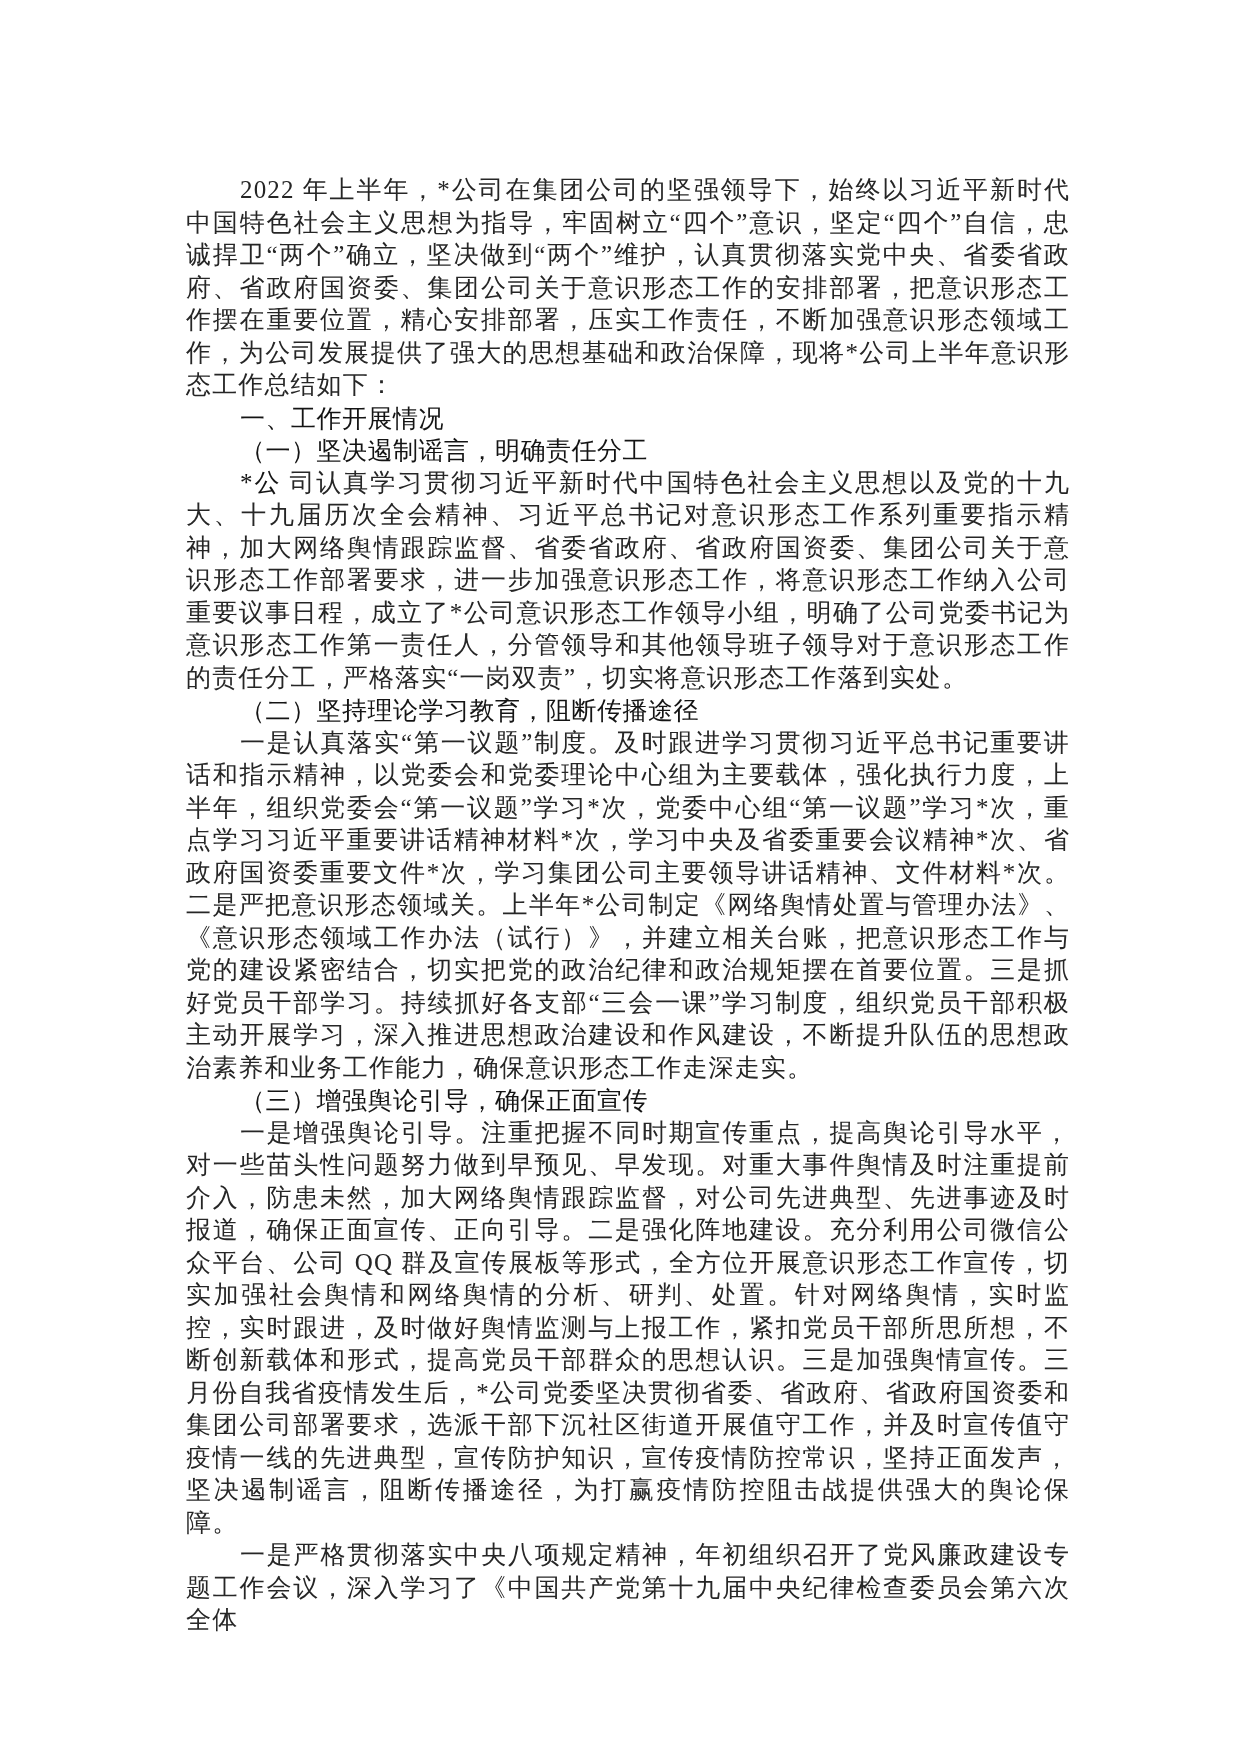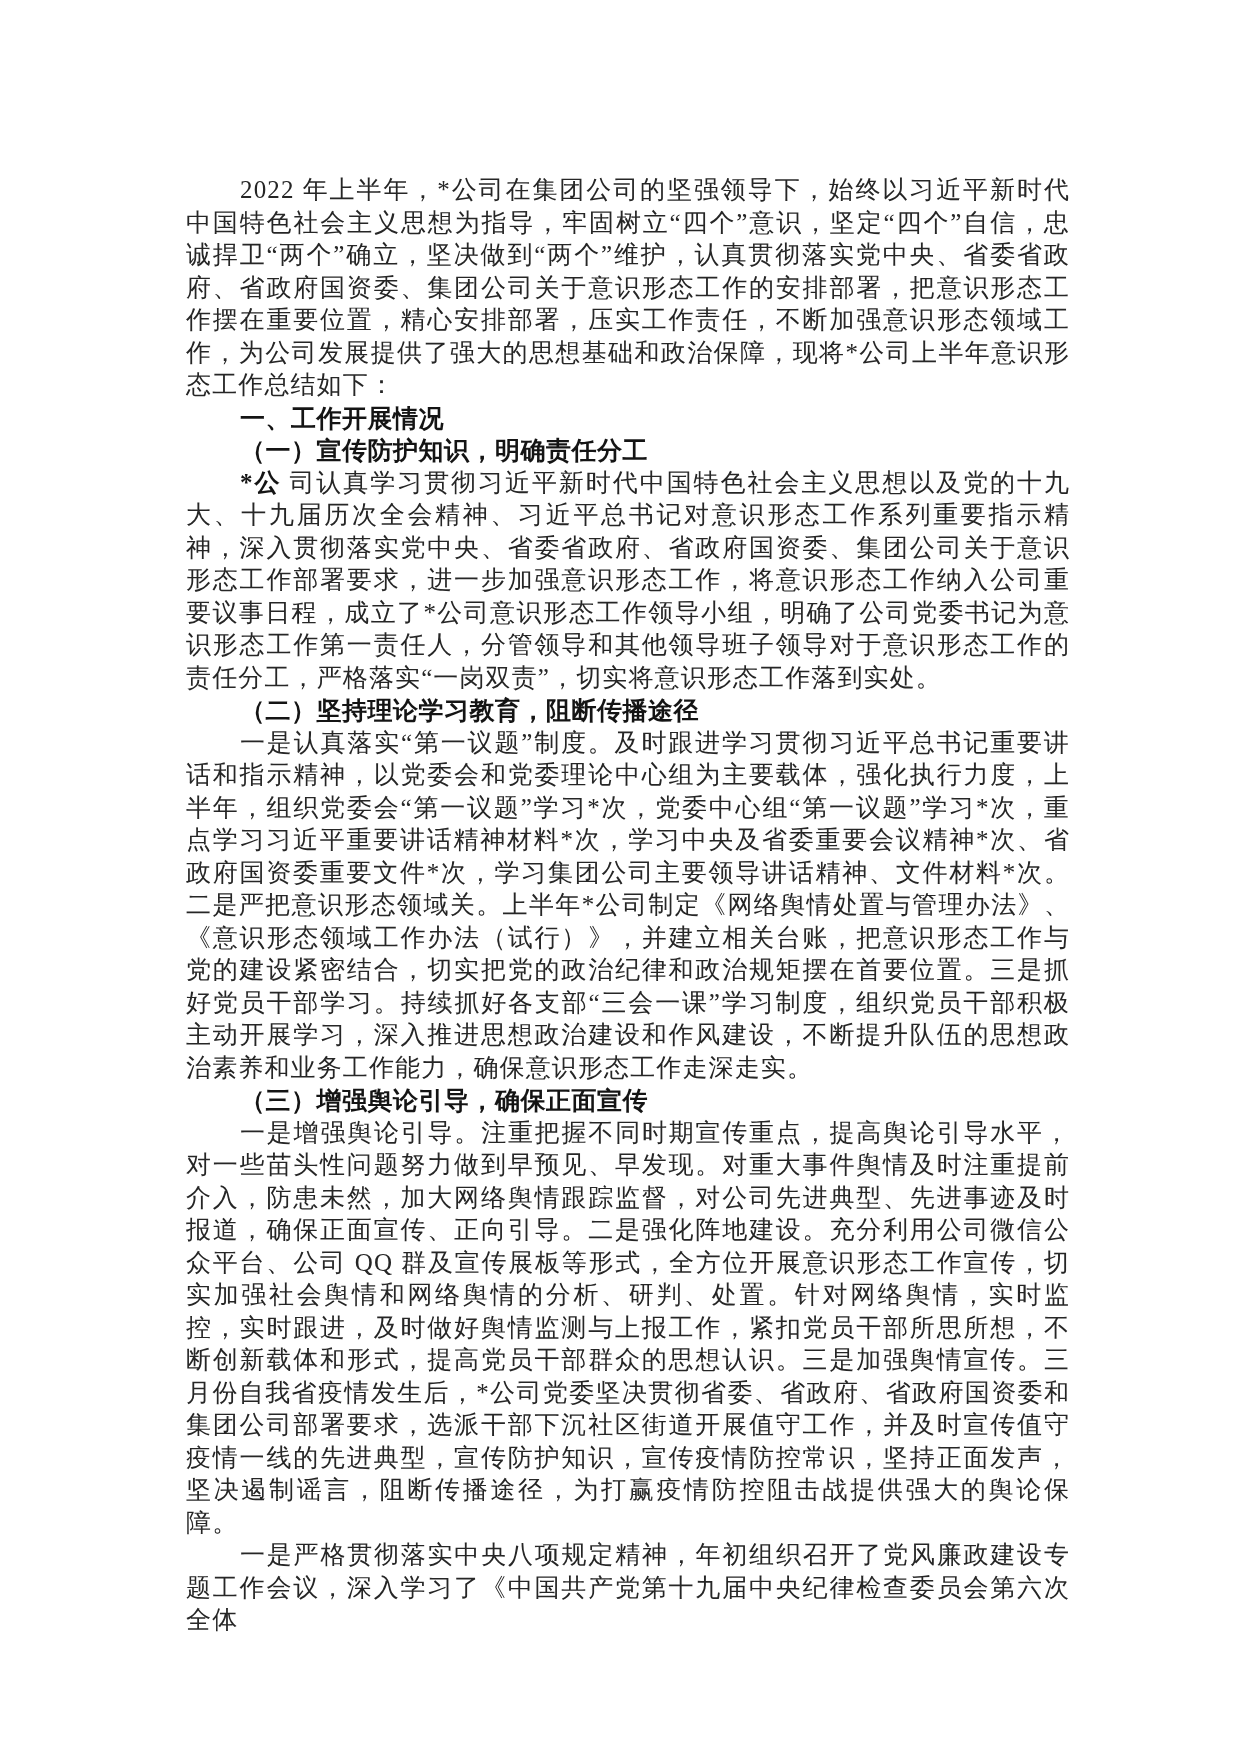--- a/index.html
+++ b/index.html
@@ -25,30 +25,30 @@
     word-break: break-all;
   }
   .content p { margin: 0; text-indent: 2em; }
   .para-body { font-weight: 400; }
   .para-heading-1, .para-heading-2 {
     font-weight: 700;
     color: #141414;
     font-family: "Liberation Sans", "DejaVu Sans", sans-serif;
     letter-spacing: 0.02em;
   }
-  .run-bold { font-weight: 700; color: #141414; }
+  .run-bold { font-weight: 400; color: #141414; }
 </style>
 </head>
 <body>
 
 <div class="page">
   <div class="content" id="doc-content">
       <p class="para-body"><span>2022 年上半年，*公司在集团公司的坚强领导下，始终以习近平新时代中国特色社会主义思想为指导，牢固树立“四个”意识，坚定“四个”自信，忠诚捍卫“两个”确立，坚决做到“两个”维护，认真贯彻落实党中央、省委省政府、省政府国资委、集团公司关于意识形态工作的安排部署，把意识形态工作摆在重要位置，精心安排部署，压实工作责任，不断加强意识形态领域工作，为公司发展提供了强大的思想基础和政治保障，现将*公司上半年意识形态工作总结如下：</span></p>
       <p class="para-heading-1"><span class="run-bold">一、工作开展情况</span></p>
-      <p class="para-heading-2"><span class="run-bold">（一）宣传防护知识，明确责任分工</span></p>
-      <p class="para-body"><span class="run-bold">*公</span><span>司认真学习贯彻习近平新时代中国特色社会主义思想以及党的十九大、十九届历次全会精神、习近平总书记对意识形态工作系列重要指示精神，深入贯彻落实党中央、省委省政府、省政府国资委、集团公司关于意识形态工作部署要求，进一步加强意识形态工作，将意识形态工作纳入公司重要议事日程，成立了*公司意识形态工作领导小组，明确了公司党委书记为意识形态工作第一责任人，分管领导和其他领导班子领导对于意识形态工作的责任分工，严格落实“一岗双责”，切实将意识形态工作落到实处。</span></p>
+      <p class="para-heading-2"><span class="run-bold">（一）坚决遏制谣言，明确责任分工</span></p>
+      <p class="para-body"><span class="run-bold">*公</span><span>司认真学习贯彻习近平新时代中国特色社会主义思想以及党的十九大、十九届历次全会精神、习近平总书记对意识形态工作系列重要指示精神，加大网络舆情跟踪监督、省委省政府、省政府国资委、集团公司关于意识形态工作部署要求，进一步加强意识形态工作，将意识形态工作纳入公司重要议事日程，成立了*公司意识形态工作领导小组，明确了公司党委书记为意识形态工作第一责任人，分管领导和其他领导班子领导对于意识形态工作的责任分工，严格落实“一岗双责”，切实将意识形态工作落到实处。</span></p>
       <p class="para-heading-2"><span class="run-bold">（二）坚持理论学习教育，阻断传播途径</span></p>
       <p class="para-body"><span>一是认真落实“第一议题”制度。及时跟进学习贯彻习近平总书记重要讲话和指示精神，以党委会和党委理论中心组为主要载体，强化执行力度，上半年，组织党委会“第一议题”学习*次，党委中心组“第一议题”学习*次，重点学习习近平重要讲话精神材料*次，学习中央及省委重要会议精神*次、省政府国资委重要文件*次，学习集团公司主要领导讲话精神、文件材料*次。二是严把意识形态领域关。上半年*公司制定《网络舆情处置与管理办法》、《意识形态领域工作办法（试行）》，并建立相关台账，把意识形态工作与党的建设紧密结合，切实把党的政治纪律和政治规矩摆在首要位置。三是抓好党员干部学习。持续抓好各支部“三会一课”学习制度，组织党员干部积极主动开展学习，深入推进思想政治建设和作风建设，不断提升队伍的思想政治素养和业务工作能力，确保意识形态工作走深走实。</span></p>
       <p class="para-heading-2"><span class="run-bold">（三）增强舆论引导，确保正面宣传</span></p>
       <p class="para-body"><span>一是增强舆论引导。注重把握不同时期宣传重点，提高舆论引导水平，对一些苗头性问题努力做到早预见、早发现。对重大事件舆情及时注重提前介入，防患未然，加大网络舆情跟踪监督，对公司先进典型、先进事迹及时报道，确保正面宣传、正向引导。二是强化阵地建设。充分利用公司微信公众平台、公司 QQ 群及宣传展板等形式，全方位开展意识形态工作宣传，切实加强社会舆情和网络舆情的分析、研判、处置。针对网络舆情，实时监控，实时跟进，及时做好舆情监测与上报工作，紧扣党员干部所思所想，不断创新载体和形式，提高党员干部群众的思想认识。三是加强舆情宣传。三月份自我省疫情发生后，*公司党委坚决贯彻省委、省政府、省政府国资委和集团公司部署要求，选派干部下沉社区街道开展值守工作，并及时宣传值守疫情一线的先进典型，宣传防护知识，宣传疫情防控常识，坚持正面发声，坚决遏制谣言，阻断传播途径，为打赢疫情防控阻击战提供强大的舆论保障。</span></p>
       <p class="para-body"><span>一是严格贯彻落实中央八项规定精神，年初组织召开了党风廉政建设专题工作会议，深入学习了《中国共产党第十九届中央纪律检查委员会第六次全体</span></p>
     </div>
 </div>
 
 </body></html>

